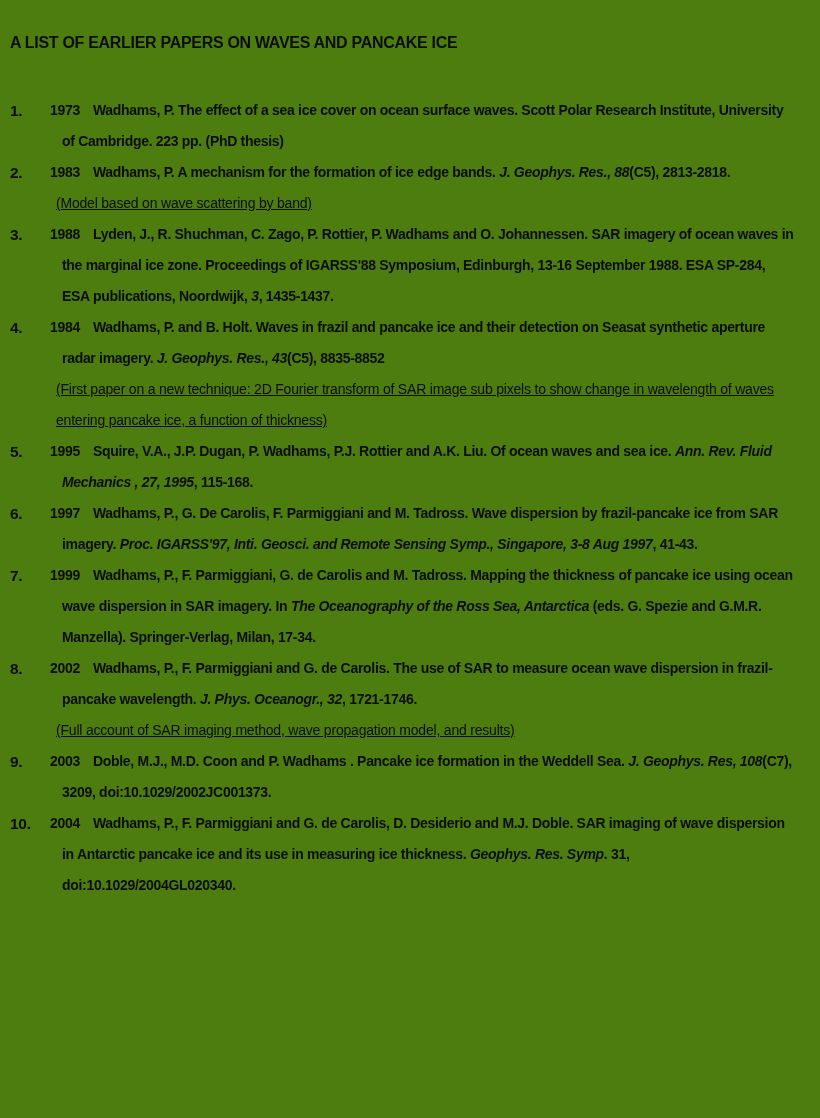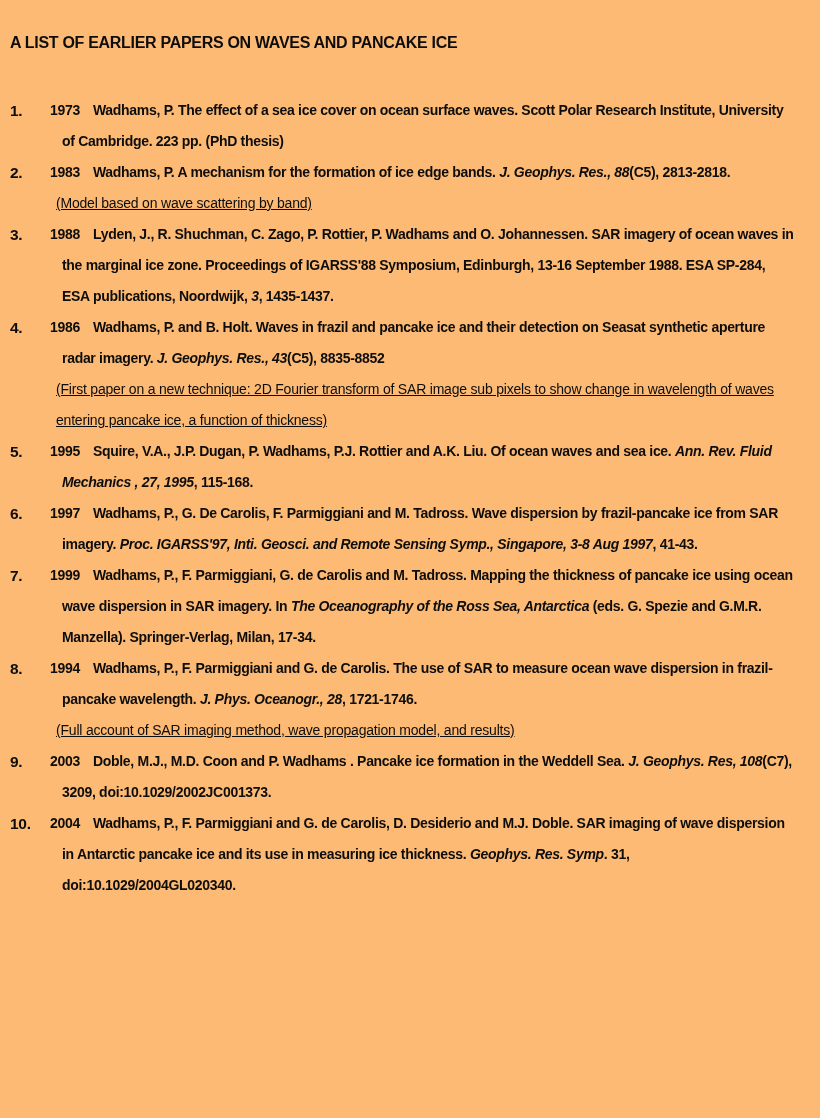--- a/index.html
+++ b/index.html
@@ -3,21 +3,21 @@
 <meta charset="utf-8">
 <style>
   html, body { margin: 0; padding: 0; }
   body { background: #ffffff; }
 
   .page {
     position: relative;
     width: 820px;
     height: 1118px;
     box-sizing: border-box;
-    background: #fdba74;
+    background: #4d7c0f;
     color: #0d0d0d;
     font-family: "Liberation Sans", "DejaVu Sans", sans-serif;
     font-weight: 700;
     padding: 26px 26px 0 10px;
     overflow: hidden;
     letter-spacing: -0.3px;
   }
 
   .page-title {
     font-size: 16px;
@@ -79,38 +79,38 @@
         <span class="num">2.</span>
         <p class="body"><span class="year">1983</span><span class="seg-bold">Wadhams, P.  A mechanism for the formation of ice edge bands.  </span><span class="seg-bolditalic">J. Geophys. Res., 88</span><span class="seg-bold">(C5), 2813-2818.</span></p>
         <p class="note">(Model based on wave scattering by band)</p>
       </div>
       <div class="ref">
         <span class="num">3.</span>
         <p class="body"><span class="year">1988</span><span class="seg-bold">Lyden, J., R. Shuchman, C. Zago, P. Rottier, P. Wadhams and O. Johannessen. SAR imagery of ocean waves in the marginal ice zone. Proceedings of IGARSS'88 Symposium, Edinburgh, 13-16 September 1988.  ESA SP-284, ESA publications, Noordwijk, </span><span class="seg-bolditalic">3</span><span class="seg-bold">, 1435-1437.</span></p>
       </div>
       <div class="ref">
         <span class="num">4.</span>
-        <p class="body"><span class="year">1986</span><span class="seg-bold">Wadhams, P. and B. Holt.  Waves in frazil and pancake ice and their detection on Seasat synthetic aperture radar imagery.  </span><span class="seg-bolditalic">J. Geophys. Res., 43</span><span class="seg-bold">(C5), 8835-8852</span></p>
+        <p class="body"><span class="year">1984</span><span class="seg-bold">Wadhams, P. and B. Holt.  Waves in frazil and pancake ice and their detection on Seasat synthetic aperture radar imagery.  </span><span class="seg-bolditalic">J. Geophys. Res., 43</span><span class="seg-bold">(C5), 8835-8852</span></p>
         <p class="note">(First paper on a new technique:  2D Fourier transform of SAR image sub pixels to show change in wavelength of waves entering pancake ice, a function of thickness)</p>
       </div>
       <div class="ref">
         <span class="num">5.</span>
         <p class="body"><span class="year">1995</span><span class="seg-bold">Squire, V.A., J.P. Dugan, P. Wadhams, P.J. Rottier and A.K. Liu. Of ocean waves and sea ice. </span><span class="seg-bolditalic">Ann. Rev. Fluid Mechanics , 27, 1995</span><span class="seg-bold">, 115-168.</span></p>
       </div>
       <div class="ref">
         <span class="num">6.</span>
         <p class="body"><span class="year">1997</span><span class="seg-bold">Wadhams, P., G. De Carolis, F. Parmiggiani and M. Tadross. Wave dispersion by frazil-pancake ice from SAR imagery. </span><span class="seg-bolditalic">Proc. IGARSS'97, Inti. Geosci. and Remote Sensing Symp., Singapore, 3-8 Aug 1997</span><span class="seg-bold">, 41-43.</span></p>
       </div>
       <div class="ref">
         <span class="num">7.</span>
         <p class="body"><span class="year">1999</span><span class="seg-bold">Wadhams, P., F. Parmiggiani, G. de Carolis and M. Tadross. Mapping the thickness of pancake ice using ocean wave dispersion in SAR imagery. In </span><span class="seg-bolditalic">The Oceanography of the Ross Sea, Antarctica</span><span class="seg-bold"> (eds. G. Spezie and G.M.R. Manzella). Springer-Verlag, Milan, 17-34.</span></p>
       </div>
       <div class="ref">
         <span class="num">8.</span>
-        <p class="body"><span class="year">1994</span><span class="seg-bold">Wadhams, P., F. Parmiggiani and G. de Carolis. The use of SAR to measure ocean wave dispersion in frazil-pancake wavelength. </span><span class="seg-bolditalic">J. Phys. Oceanogr., 28</span><span class="seg-bold">, 1721-1746.</span></p>
+        <p class="body"><span class="year">2002</span><span class="seg-bold">Wadhams, P., F. Parmiggiani and G. de Carolis. The use of SAR to measure ocean wave dispersion in frazil-pancake wavelength. </span><span class="seg-bolditalic">J. Phys. Oceanogr., 32</span><span class="seg-bold">, 1721-1746.</span></p>
         <p class="note">(Full account of SAR imaging method, wave propagation model, and results)</p>
       </div>
       <div class="ref">
         <span class="num">9.</span>
         <p class="body"><span class="year">2003</span><span class="seg-bold">Doble, M.J., M.D. Coon and P. Wadhams . Pancake ice formation in the Weddell Sea. </span><span class="seg-bolditalic">J. Geophys. Res, 108</span><span class="seg-bold">(C7), 3209, doi:10.1029/2002JC001373.</span></p>
       </div>
       <div class="ref">
         <span class="num">10.</span>
         <p class="body"><span class="year">2004</span><span class="seg-bold">Wadhams, P., F. Parmiggiani and G. de Carolis, D. Desiderio and M.J. Doble. SAR imaging of wave dispersion in Antarctic pancake ice and its use in measuring ice thickness. </span><span class="seg-bolditalic">Geophys. Res. Symp</span><span class="seg-bold">. 31, doi:10.1029/2004GL020340.</span></p>
       </div>

